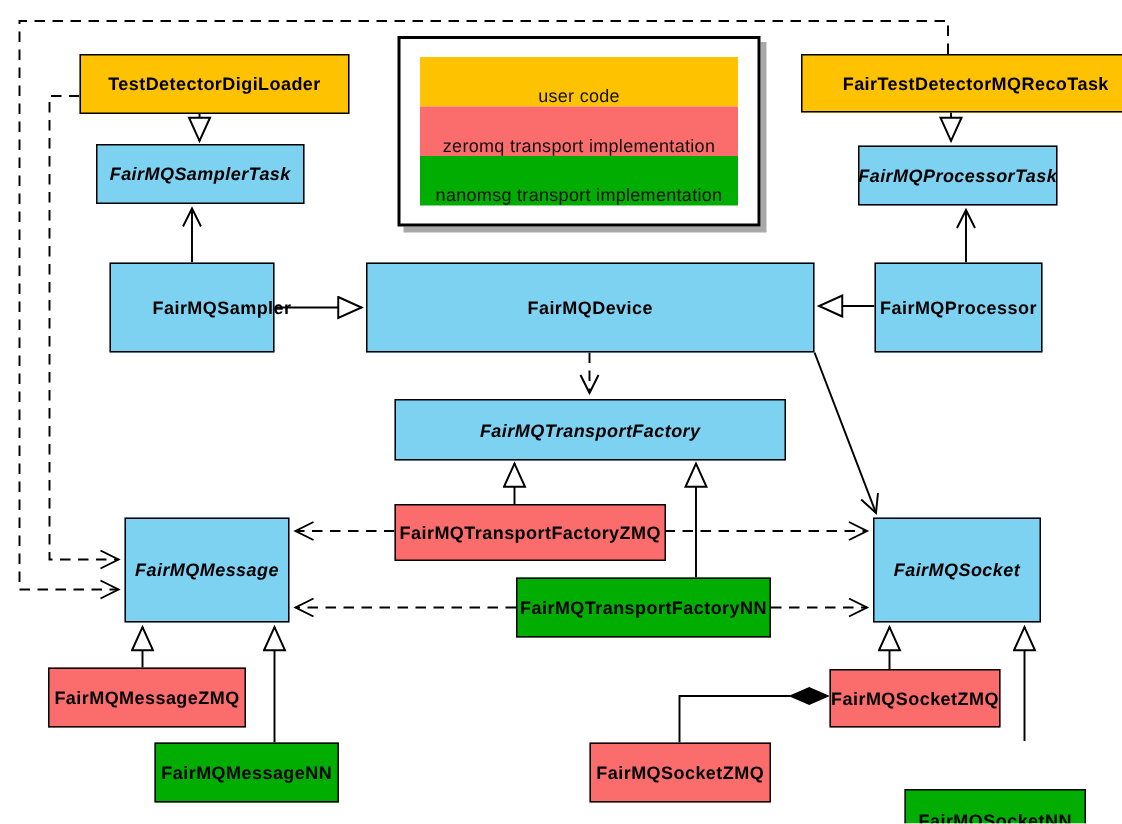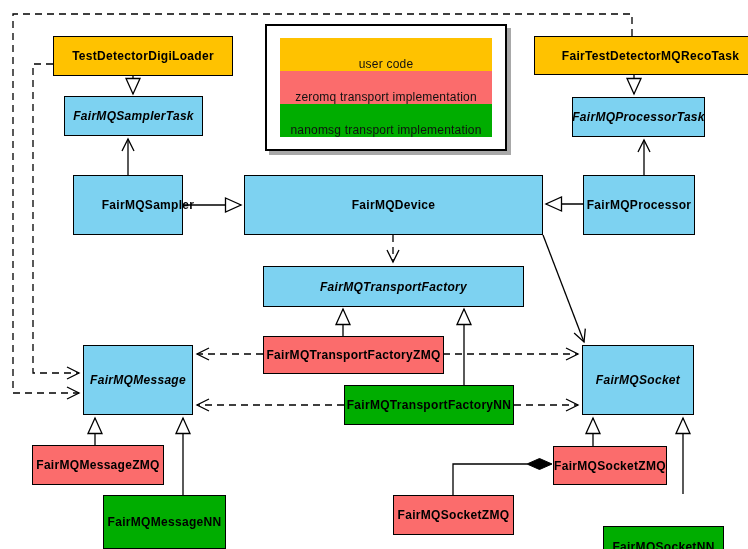--- a/index.html
+++ b/index.html
@@ -118,21 +118,21 @@
   </div>
 
   <div class="node abstract" style="left: 582px; top: 345px; width: 112px; height: 70px; background: rgb(125, 210, 241);">
     <span>FairMQSocket</span>
   </div>
 
   <div class="node" style="left: 32px; top: 445px; width: 132px; height: 40px; background: rgb(251, 108, 108);">
     <span>FairMQMessageZMQ</span>
   </div>
 
-  <div class="node" style="left: 103px; top: 495px; width: 123px; height: 54px; background: rgb(0, 173, 0);">
+  <div class="node" style="left: 103px; top: 495px; width: 123px; height: 40px; background: rgb(0, 173, 0);">
     <span>FairMQMessageNN</span>
   </div>
 
   <div class="node" style="left: 393px; top: 495px; width: 121px; height: 40px; background: rgb(251, 108, 108);">
     <span>FairMQSocketZMQ</span>
   </div>
 
   <div class="node" style="left: 553px; top: 446px; width: 114px; height: 39px; background: rgb(251, 108, 108);">
     <span>FairMQSocketZMQ</span>
   </div>

